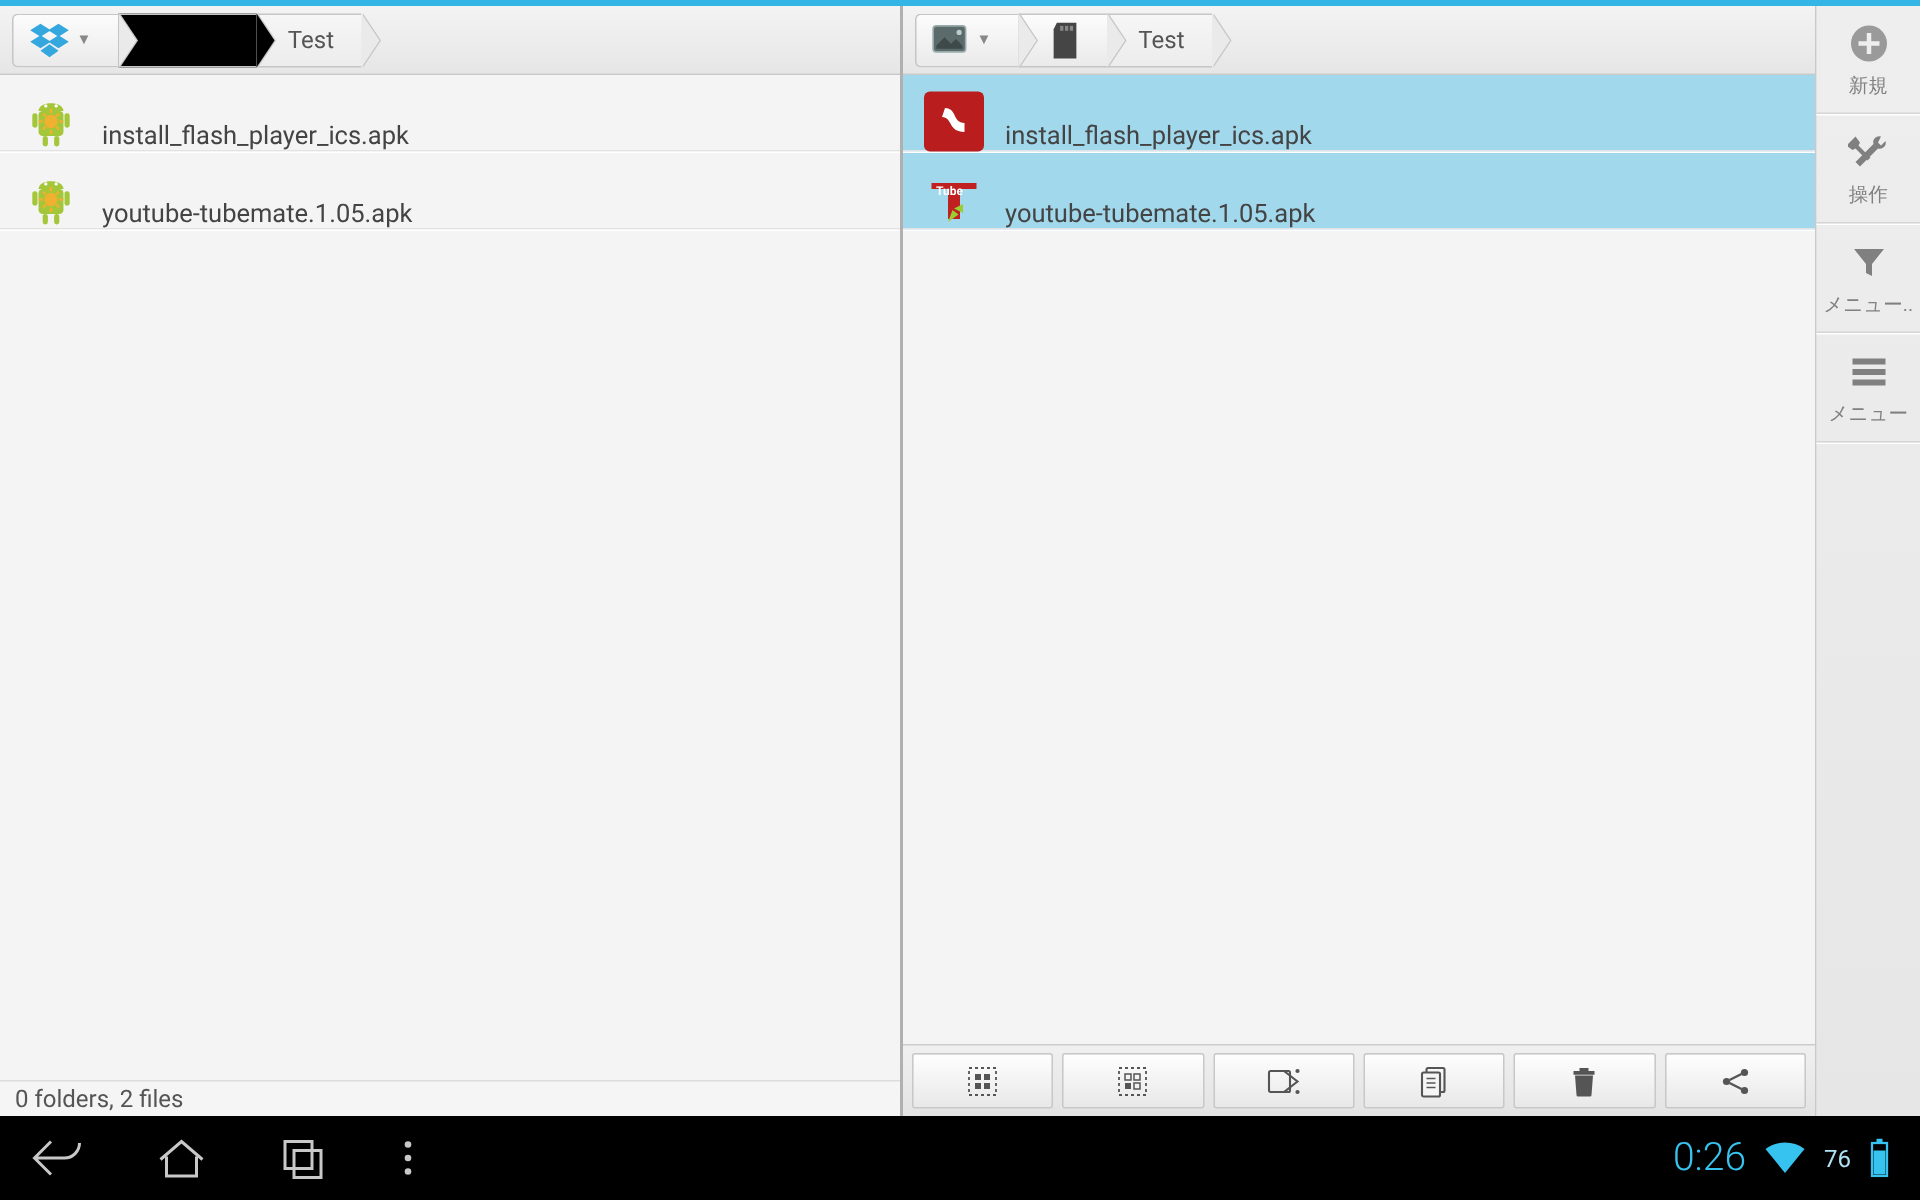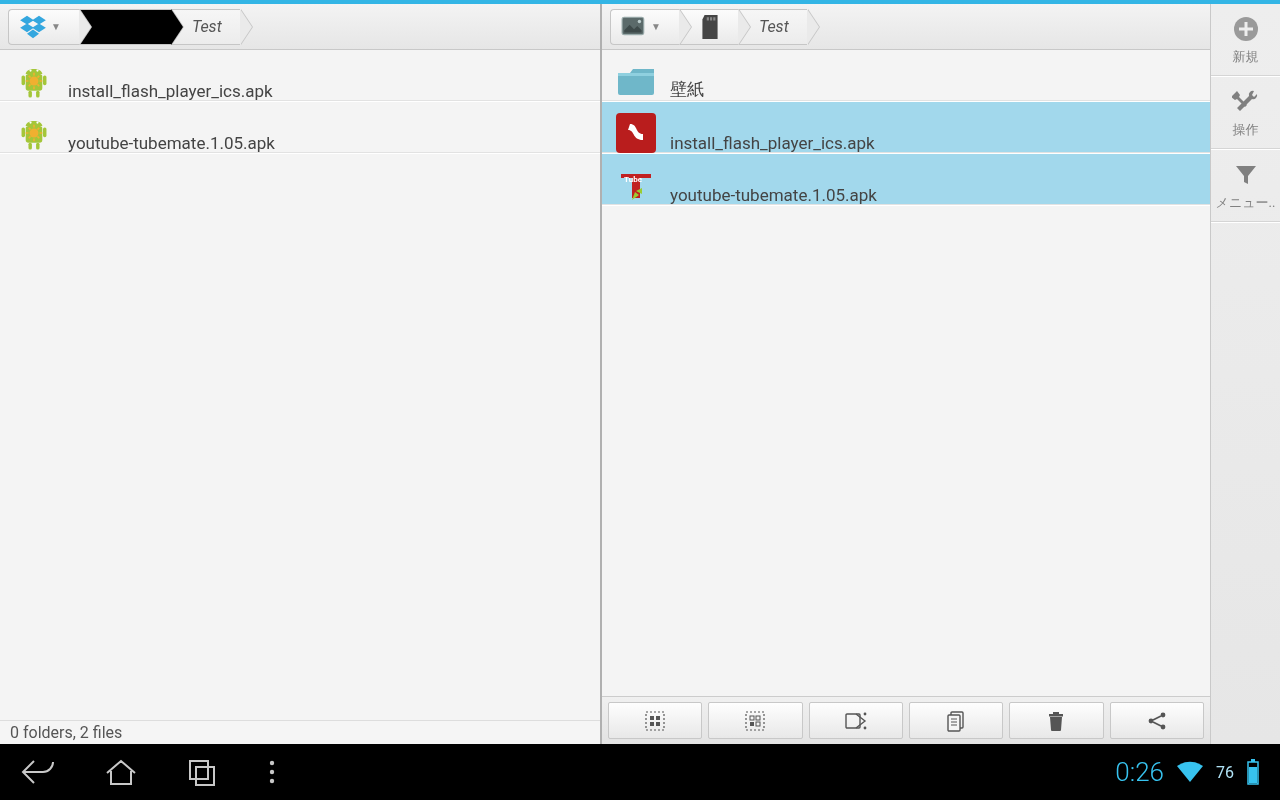--- a/index.html
+++ b/index.html
@@ -15,21 +15,21 @@
 .sb-icon { width: 30px; height: 30px; display:flex; align-items:center; justify-content:center; color:#808080; }
 .sb-label { font-size: 13px; color: #808080; }
 
 .breadcrumb { height: 46px; background: linear-gradient(#f3f3f3, #e6e6e6); border-bottom: 1px solid #c8c8c8; display:flex; align-items:center; padding-left: 8px; position:relative; }
 .crumb { position: relative; height: 36px; display: flex; align-items: center; padding: 0 18px 0 20px; font-size: 16px; color: #555; cursor: pointer; background: linear-gradient(#fcfcfc, #eaeaea); border: 1px solid #c6c6c6; border-right: none; }
 .crumb.first { border-radius: 4px 0 0 4px; padding-left: 10px; }
 .crumb::after { content:""; position:absolute; right:-12px; top:-1px; width:0; height:0; border: 18px solid transparent; border-left: 12px solid #eaeaea; border-right:none; z-index:2; }
 .crumb::before { content:""; position:absolute; right:-13px; top:-1px; width:0; height:0; border: 18px solid transparent; border-left: 12px solid #c6c6c6; border-right:none; z-index:1; }
 .crumb-redacted { background: #000; width: 92px; }
 .crumb-redacted::after { border-left-color: #000; }
-.crumb.last { background: linear-gradient(#f6f6f6, #ececec); font-style: italic; }
+.crumb.last { background: linear-gradient(#f6f6f6, #ececec); }
 .droparrow { font-size: 10px; color:#888; margin-left: 4px; }
 
 .file-list { flex:1; overflow-y:auto; background:#f4f4f4; }
 .file-item { height: 52px; display:flex; align-items:flex-end; gap: 14px; padding: 0 14px; font-size: 17px; color:#444; cursor:pointer; border-bottom: 1px solid #ffffff; box-shadow: inset 0 -1px 0 #e2e2e2; }
 .file-item.selected { background: #a2d8ec; }
 .icon-box { width: 40px; height: 40px; display:flex; align-items:center; justify-content:center; border-radius:4px; }
 
 .status-bar { height: 24px; display:flex; align-items:center; justify-content:space-between; padding: 0 10px; font-size:15px; color:#555; border-top:1px solid #ddd; background:#ededed; }
 .status-left { flex: 0 0 auto; padding: 4px 10px; color:#555; font-size:16px; height:24px; background:#f5f5f5; border-top: 1px solid #ddd; display:flex; align-items:center; }
 
@@ -132,29 +132,20 @@
               <rect x="12" y="3" width="2" height="3" fill="#888"></rect>
             </svg>
         </span>
       </div>
       <div class="crumb last">
         <span>Test</span>
       </div>
     </div>
 
     <div class="file-list">
-      <div class="file-item">
-        <span class="icon-box">
-          <svg width="42" height="34" viewBox="0 0 40 32">
-              <path fill="#6fb7c9" d="M2 8 h12 l3 -4 h21 v24 a2 2 0 0 1 -2 2 H4 a2 2 0 0 1 -2 -2 Z"></path>
-              <path fill="#8fd0df" d="M2 8 h36 v3 H2 Z"></path>
-            </svg>
-        </span>
-        <span>壁紙</span>
-      </div>
       <div class="file-item selected">
         <span class="icon-box" style="background:#b91d1d;">
           <svg width="30" height="30" viewBox="0 0 30 30">
               <path fill="#fff" d="M9 6 C17 6 14 16 22 16 v6 C11 22 14 12 7 12 Z"></path>
             </svg>
         </span>
         <span>install_flash_player_ics.apk</span>
       </div>
       <div class="file-item selected">
         <span class="icon-box">
@@ -257,20 +248,30 @@
       <span class="sb-label">操作</span>
     </div>
     <div class="sb-item">
       <span class="sb-icon">
         <svg width="26" height="26" viewBox="0 0 26 26">
             <path fill="#808080" d="M3 4 h20 l-8 10 v8 l-4 -2 v-6 Z"></path>
           </svg>
       </span>
       <span class="sb-label">メニュー..</span>
     </div>
+    <div class="sb-item">
+      <span class="sb-icon">
+        <svg width="26" height="22" viewBox="0 0 26 22">
+            <rect x="2" y="2" width="22" height="4" fill="#808080"></rect>
+            <rect x="2" y="9" width="22" height="4" fill="#808080"></rect>
+            <rect x="2" y="16" width="22" height="4" fill="#808080"></rect>
+          </svg>
+      </span>
+      <span class="sb-label">メニュー</span>
+    </div>
     <div style="flex:1"></div>
   </div>
 
 </div>
 
 <div class="android-nav">
   <div class="nav-left">
     <span>
       <svg width="36" height="30" viewBox="0 0 36 30">
           <path fill="none" stroke="#c8c8c8" stroke-width="2" d="M14 4 L3 15 14 26 M3 15 h20 a10 10 0 0 0 10 -10"></path>

